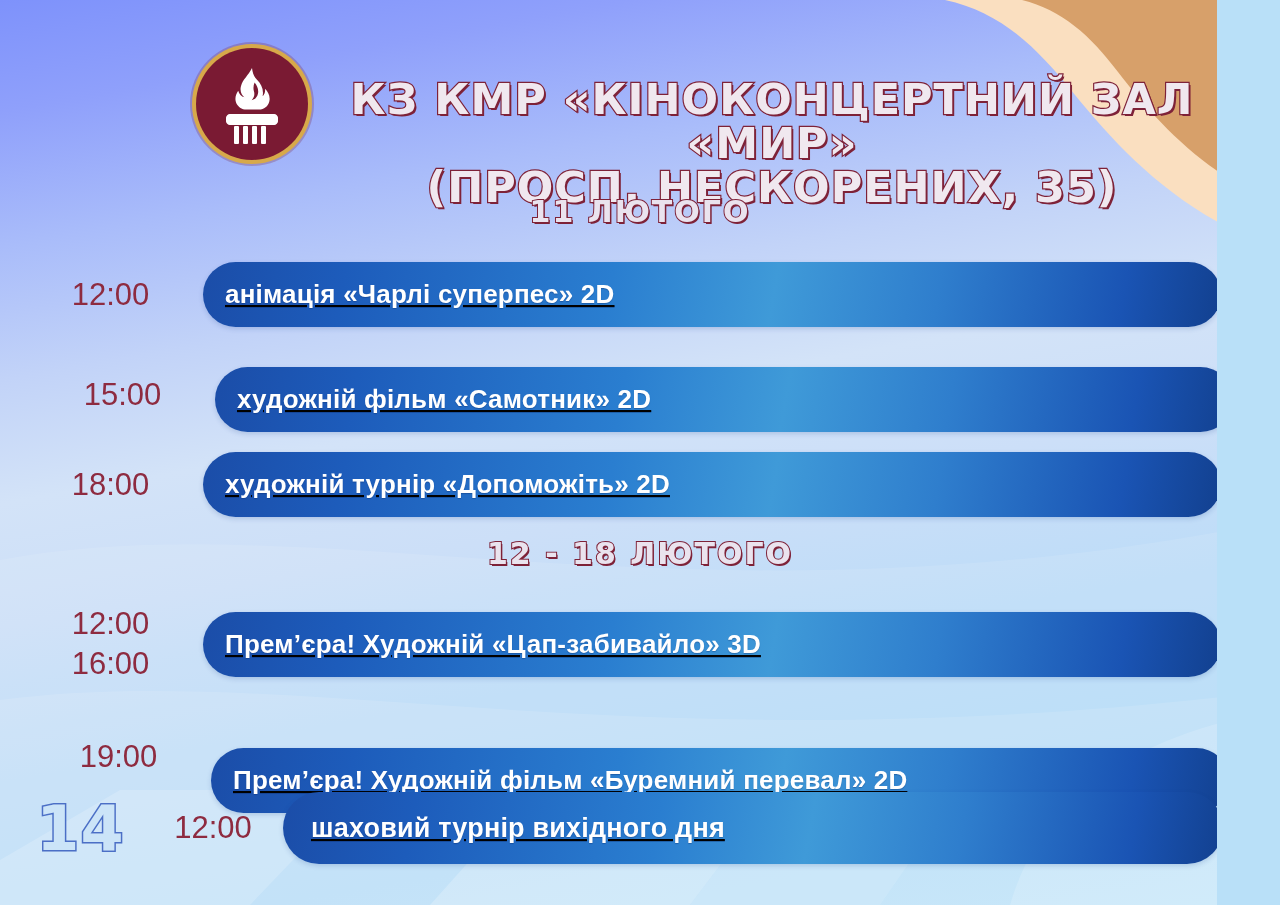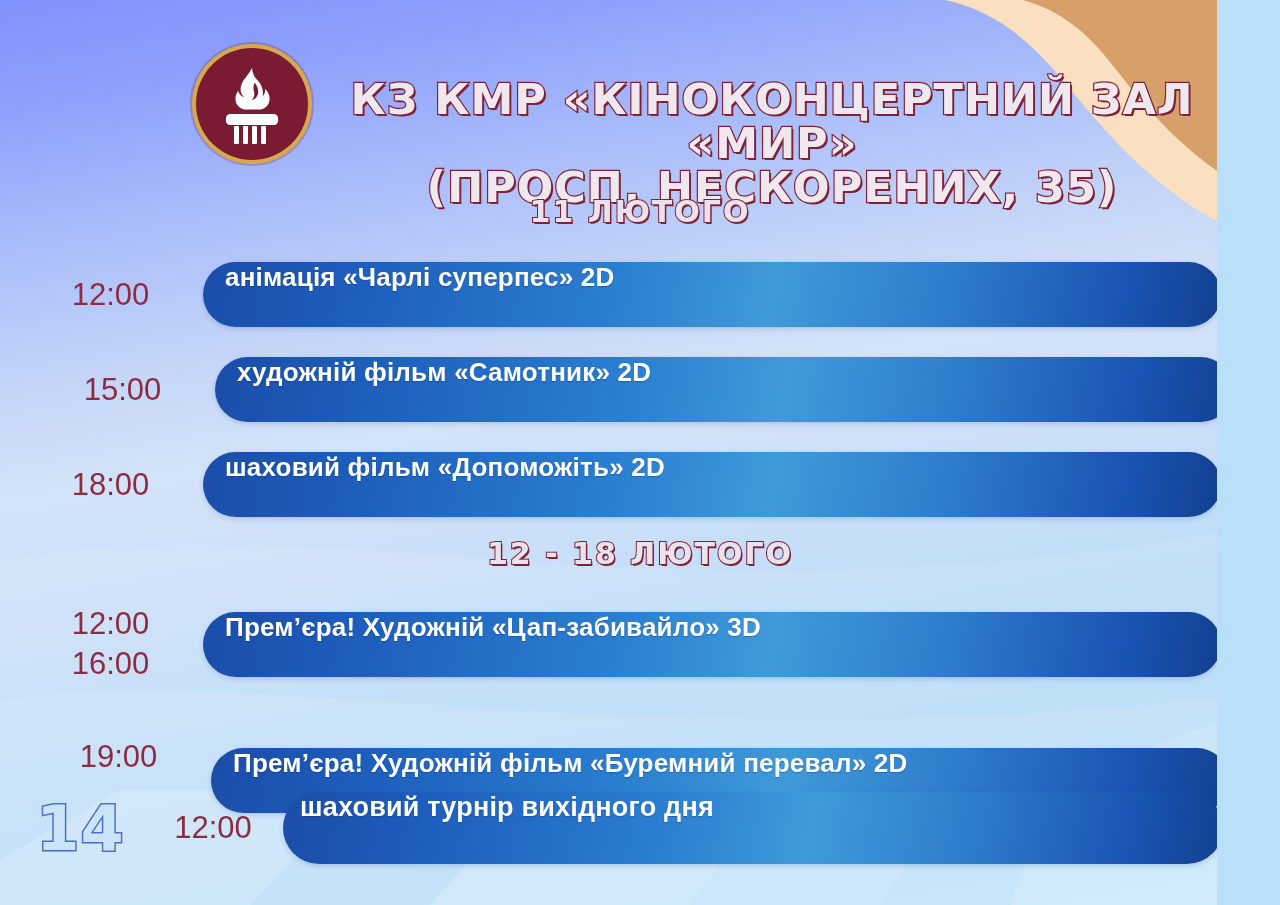--- a/index.html
+++ b/index.html
@@ -50,39 +50,40 @@
   #date-1{top:194px;}
   #date-2{top:536px;}
   
   .row{position:absolute;left:18px;width:1280px;display:flex;align-items:center;}
   .times{
     width:185px;flex:0 0 185px;text-align:center;
     color:#8e2b40;font-size:31px;line-height:1.16;
     font-family:"Liberation Sans", sans-serif;font-weight:normal;
   }
   .pill{
-    position:relative;height:65px;border-radius:34px;display:flex;
+    position:relative;height:65px;border-radius:34px;display:flex;align-items:center;
     background:linear-gradient(100deg,#1b4da8 0%,#1d5cbb 14%,#2a7ed0 40%,#3f9ad8 56%,#2f7ecd 72%,#1a54b4 90%,#12408f 100%);
     box-shadow:0 2px 5px rgba(20,60,140,.18);
+    text-decoration:underline;
   }
   .pill span{
     color:#ffffff;font-weight:bold;font-size:26px;
     padding-left:22px;letter-spacing:.2px;white-space:nowrap;
     font-family:"Liberation Sans", sans-serif;
     text-shadow:0 1px 1px rgba(10,40,100,.35);
   }
   
   #row-1{top:262px;} #row-1 .pill{width:1018px;}
-  #row-2{top:357px;padding-left:12px;} #row-2 .pill{width:1018px;}
+  #row-2{top:357px;padding-left:12px;} #row-2 .pill{width:1018px;margin-top:10px;}
   #row-3{top:452px;} #row-3 .pill{width:1018px;}
   #row-4{top:605px;height:78px;} #row-4 .pill{width:1018px;}
   #row-5{top:700px;padding-left:8px;} #row-5 .pill{width:1018px;margin-top:48px;}
   #row-6{top:788px;height:80px;}
   #row-6 .pill{width:940px;height:72px;border-radius:38px;}
-  #row-6 .pill span{font-size:27px;padding-left:17px;}
+  #row-6 .pill span{font-size:27px;padding-left:28px;}
   .row-4-times{line-height:1.28;font-size:31px;}
   
   .day-big{
     width:125px;flex:0 0 125px;text-align:center;
     font-family:"DejaVu Sans", sans-serif;
     font-size:62px;font-weight:bold;letter-spacing:1px;
     color:#cbe4f8;
     -webkit-text-stroke:3px #4b6fc6;
     paint-order:stroke fill;
   }
@@ -148,21 +149,21 @@
   <div class="row" id="row-2">
     <div class="times">15:00</div>
     <div class="pill">
       <span>художній фільм «Самотник» 2D</span>
     </div>
   </div>
 
   <div class="row" id="row-3">
     <div class="times">18:00</div>
     <div class="pill">
-      <span>шаховий фільм «Допоможіть» 2D</span>
+      <span>художній турнір «Допоможіть» 2D</span>
     </div>
   </div>
 
   <div class="date-head" id="date-2">12 - 18 ЛЮТОГО</div>
 
   <div class="row" id="row-4">
     <div class="times row-4-times">
       <div>12:00</div>
       <div>16:00</div>
     </div>

